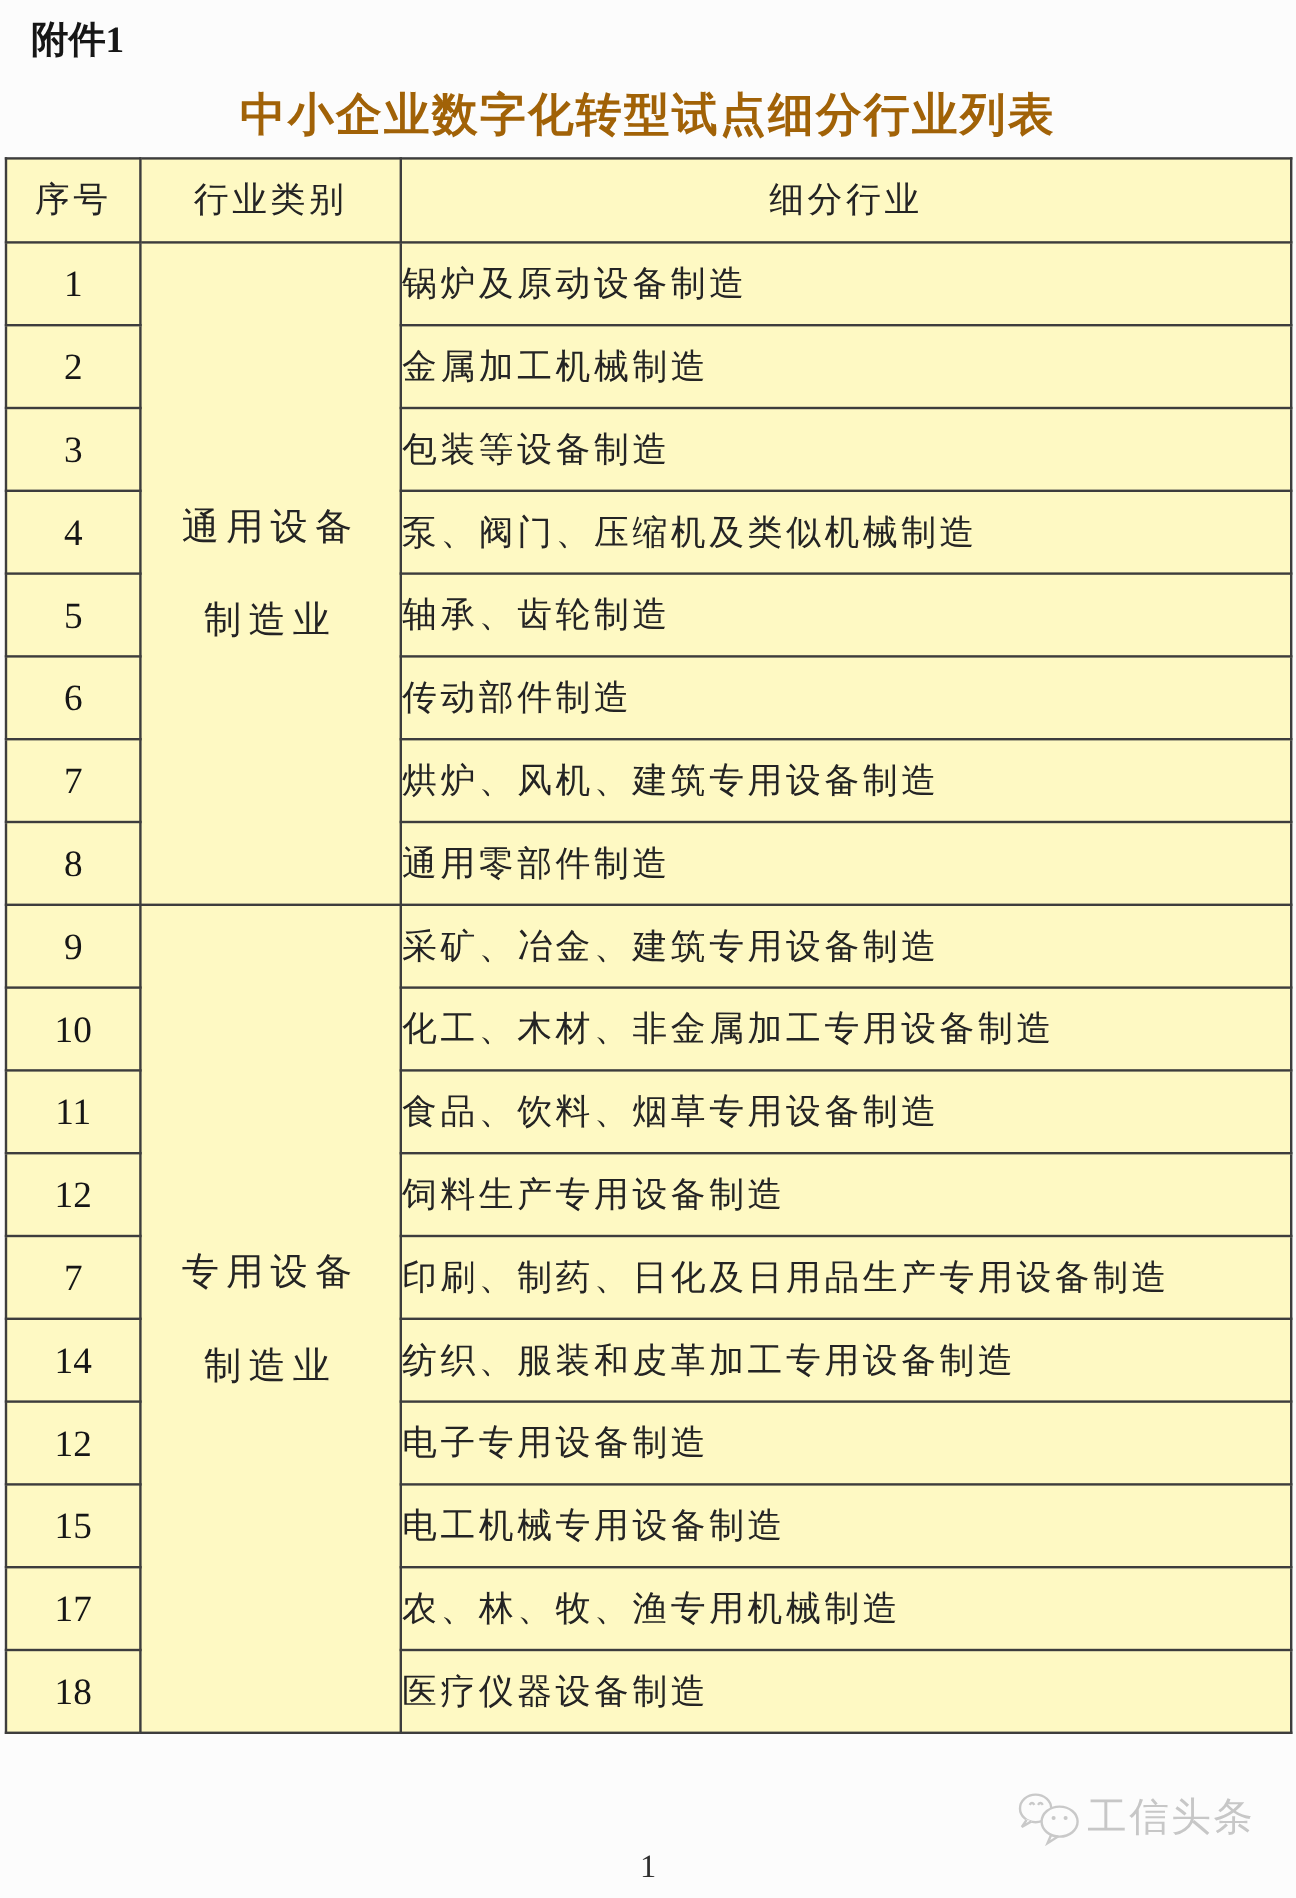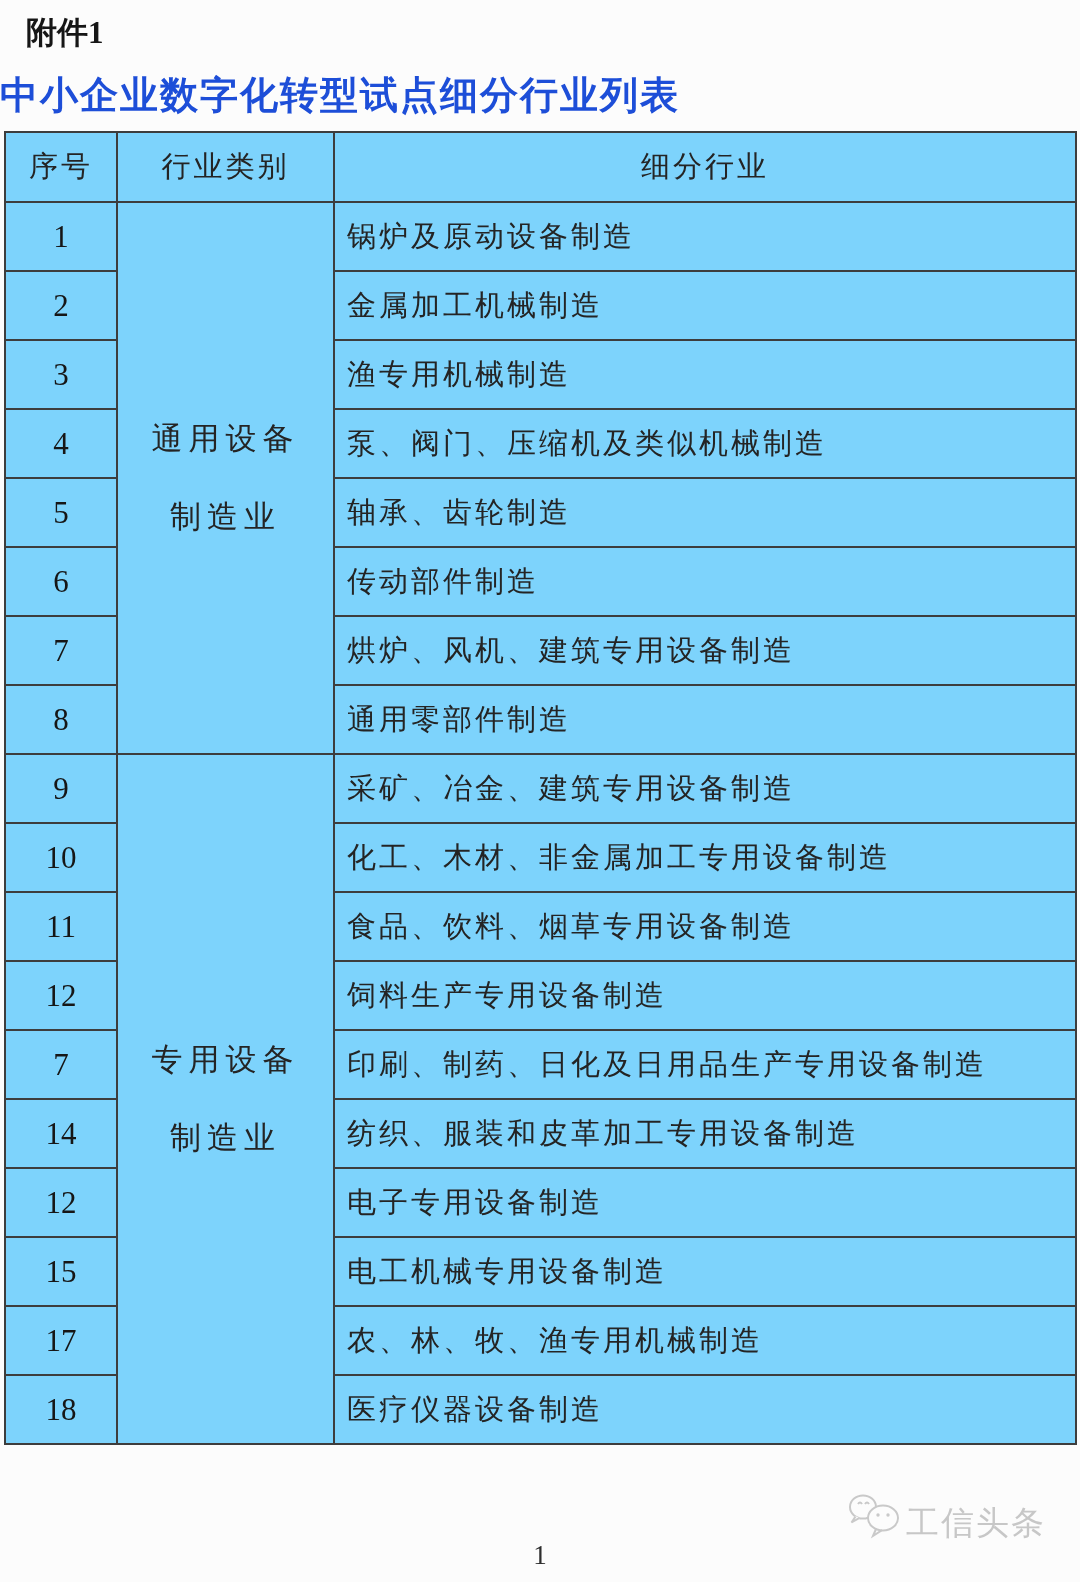--- a/index.html
+++ b/index.html
@@ -17,39 +17,40 @@
   }
   .attachment-label {
     margin: 12px 0 0 26px;
     font-family: Liberation Serif, serif;
     font-size: 31px;
     font-weight: bold;
     color: #161616;
   }
   .page-title {
     margin-top: 16px;
+    text-align: center;
     font-family: "Liberation Sans", "DejaVu Sans", sans-serif;
     font-size: 38px;
     font-weight: bold;
     letter-spacing: 2px;
-    color: #1d4ed8;
+    color: #a16207;
   }
   table.industry-table {
     border-collapse: collapse;
     table-layout: fixed;
     width: 1073px;
     margin: 10px 3px 0 4px;
   }
   table.industry-table col.c-no   { width: 112px; }
   table.industry-table col.c-cat  { width: 217px; }
   table.industry-table th,
   table.industry-table td {
     border: 2px solid #3d3d3d;
-    padding: 12px;
-    background: #7dd3fc;
+    padding: 0;
+    background: #fef9c3;
   }
   table.industry-table thead tr { height: 70px; }
   table.industry-table tbody tr { height: 69px; }
   th.head-cell {
     font-weight: normal;
     font-size: 29px;
     text-align: center;
     color: #242424;
     letter-spacing: 3px;
   }
@@ -79,21 +80,21 @@
     letter-spacing: 3px;
     text-align: left;
     vertical-align: middle;
     margin-top: 34px;
   }
   .watermark {
     position: absolute;
     top: 1492px;
     right: 34px;
     display: flex;
-    align-items: flex-end;
+    align-items: flex-start;
     gap: 2px;
     color: #c7c7c7;
   }
   .watermark-text {
     font-size: 33px;
     letter-spacing: 2px;
     font-family: "Liberation Serif", "DejaVu Serif", serif;
   }
   .page-number {
     position: absolute;
@@ -136,21 +137,21 @@
           </div>
         </td>
         <td class="cell-industry">锅炉及原动设备制造</td>
       </tr>
       <tr>
         <td class="cell-no">2</td>
         <td class="cell-industry">金属加工机械制造</td>
       </tr>
       <tr>
         <td class="cell-no">3</td>
-        <td class="cell-industry">渔专用机械制造</td>
+        <td class="cell-industry">包装等设备制造</td>
       </tr>
       <tr>
         <td class="cell-no">4</td>
         <td class="cell-industry">泵、阀门、压缩机及类似机械制造</td>
       </tr>
       <tr>
         <td class="cell-no">5</td>
         <td class="cell-industry">轴承、齿轮制造</td>
       </tr>
       <tr>

